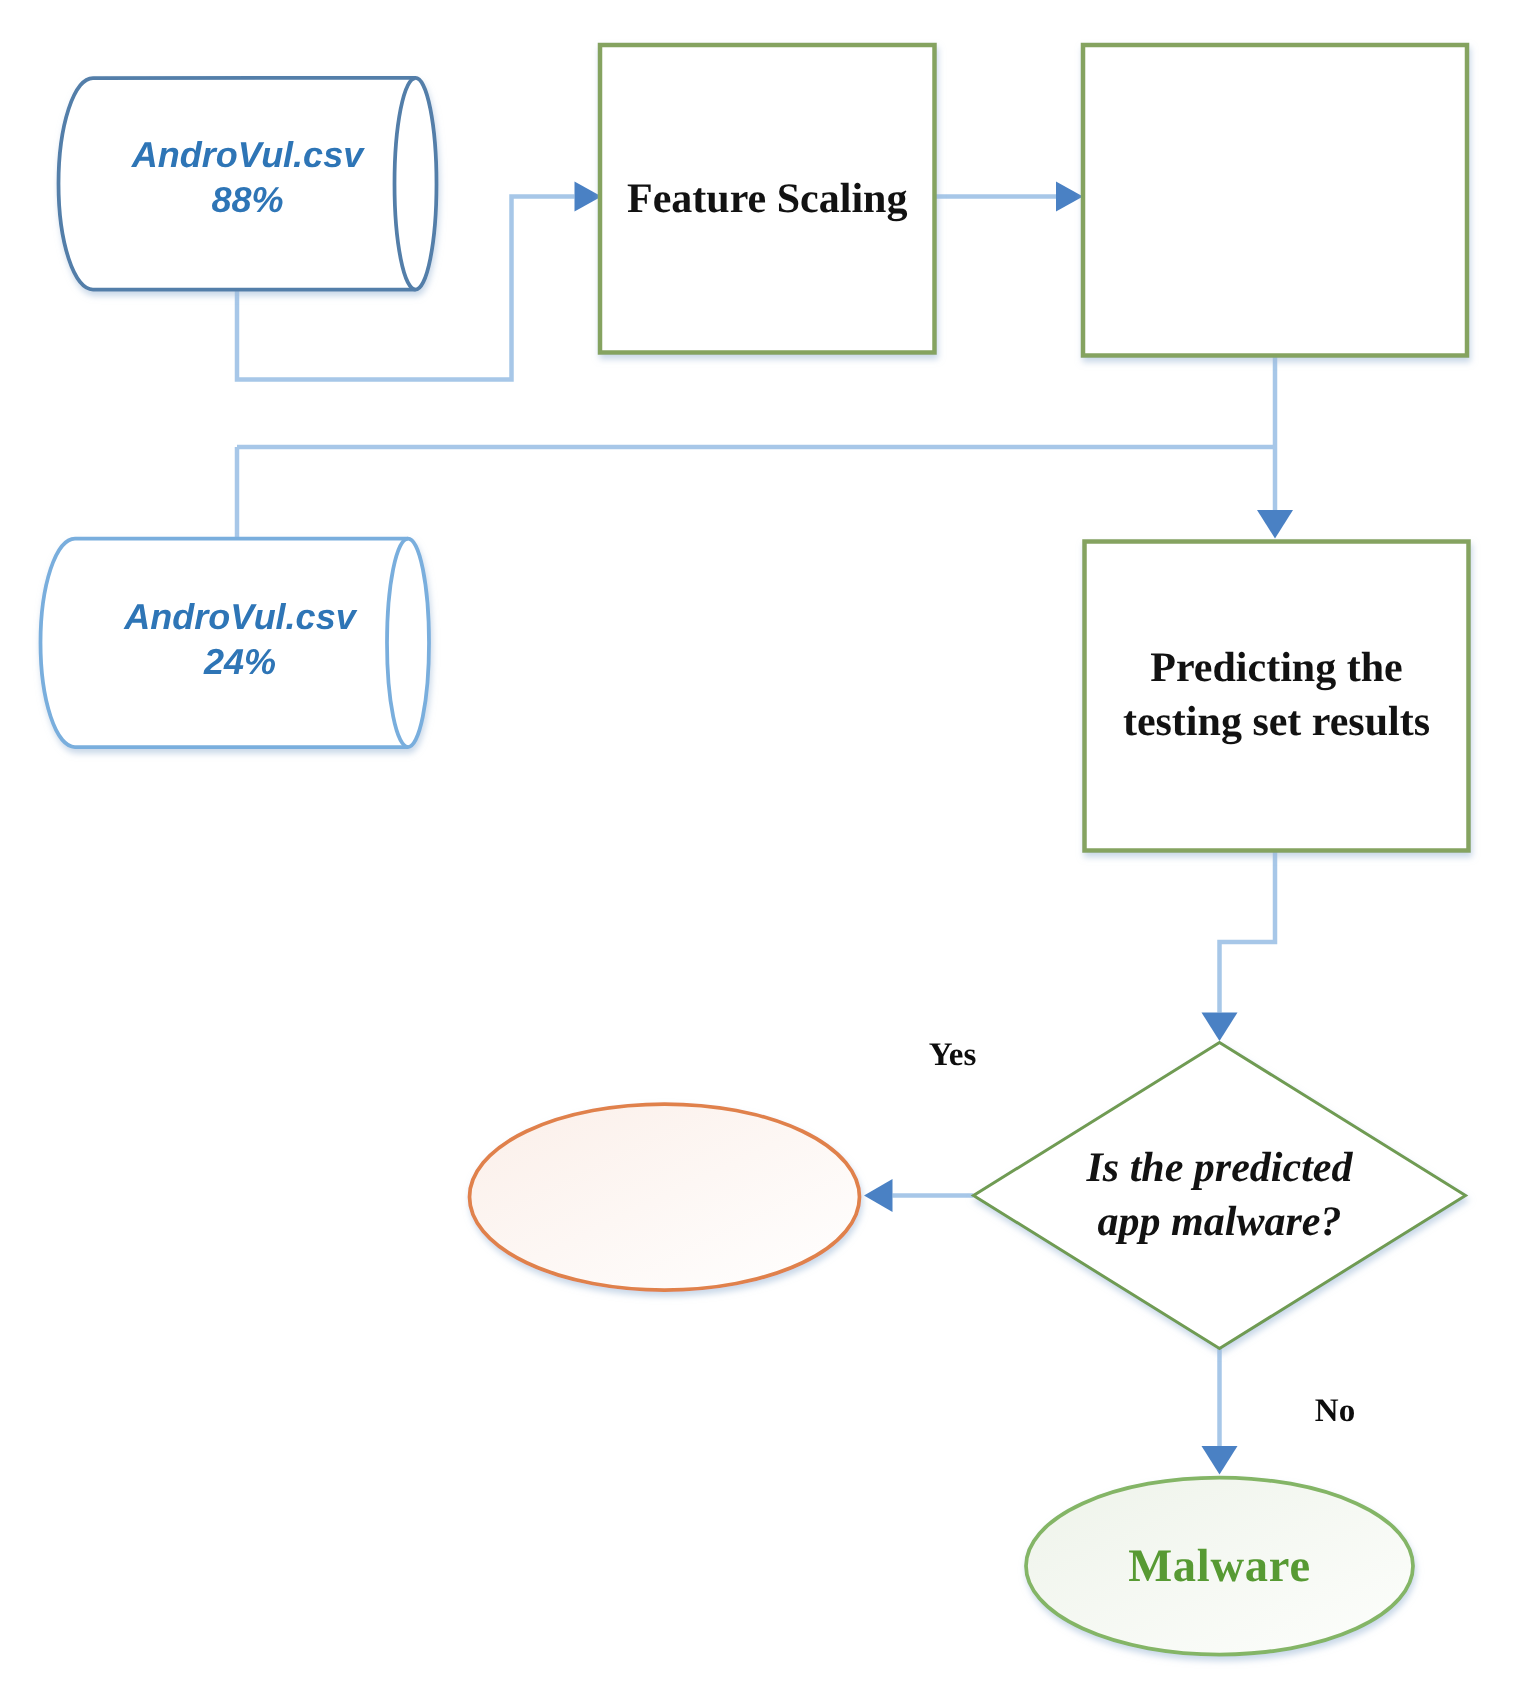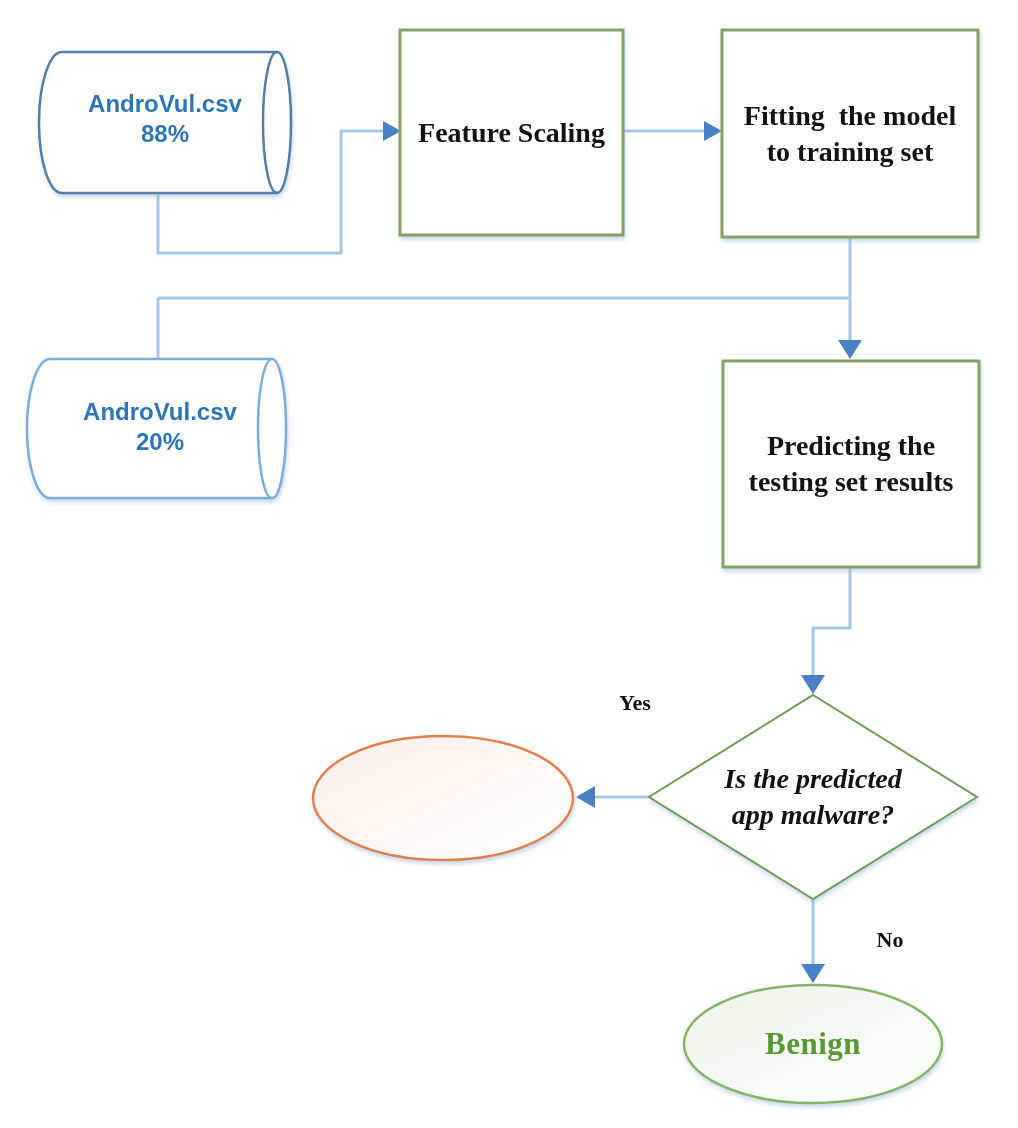--- a/index.html
+++ b/index.html
@@ -22,20 +22,21 @@
     line-height:1.28;
     pointer-events:none;
   }
   .proc-lbl{font-size:28px;}
   .edge-lbl{font-size:22px;color:#0d0d0d;}
   .cyl-lbl{
     flex-direction:column;
     font-family:"Liberation Sans",sans-serif;
     font-size:24px;line-height:30px;
     color:#2e75b6;
+    font-style:italic;
   }
   .terminal-lbl{font-size:31px;letter-spacing:0.5px;}
   .malware-lbl{color:#c2601f;}
   .benign-lbl{color:#579a33;}
 </style>
 </head>
 <body>
 
 <div id="stage">
 
@@ -94,34 +95,32 @@
     <ellipse cx="813" cy="1044" rx="129" ry="59" fill="url(#gradBen)" stroke="#84b566" stroke-width="2.5" filter="url(#softshadow)"></ellipse>
   </svg>
 
   <div class="lbl cyl-lbl" style="left:52px;top:86px;width:226px;height:66px;">
     <span>AndroVul.csv</span>
     <span>88%</span>
   </div>
 
   <div class="lbl proc-lbl" style="left:400px;top:30px;width:223px;height:205px;">Feature Scaling</div>
 
-  <div class="lbl proc-lbl" style="left:722px;top:30px;width:256px;height:207px;">Fitting  the model
-to training set</div>
 
   <div class="lbl cyl-lbl" style="left:46px;top:394px;width:228px;height:66px;">
     <span>AndroVul.csv</span>
-    <span>20%</span>
+    <span>24%</span>
   </div>
 
   <div class="lbl proc-lbl" style="left:723px;top:361px;width:256px;height:206px;">Predicting the
 testing set results</div>
 
   <div class="lbl proc-lbl" style="left:663px;top:745px;width:300px;height:104px;font-style:italic;">Is the predicted
 app malware?</div>
 
 
-  <div class="lbl terminal-lbl benign-lbl" style="left:684px;top:1013px;width:258px;height:62px;">Benign</div>
+  <div class="lbl terminal-lbl benign-lbl" style="left:684px;top:1013px;width:258px;height:62px;">Malware</div>
 
   <div class="lbl edge-lbl" style="left:593px;top:687px;width:84px;height:32px;">Yes</div>
 
   <div class="lbl edge-lbl" style="left:848px;top:924px;width:84px;height:32px;">No</div>
 
 </div>
 
 </body></html>

